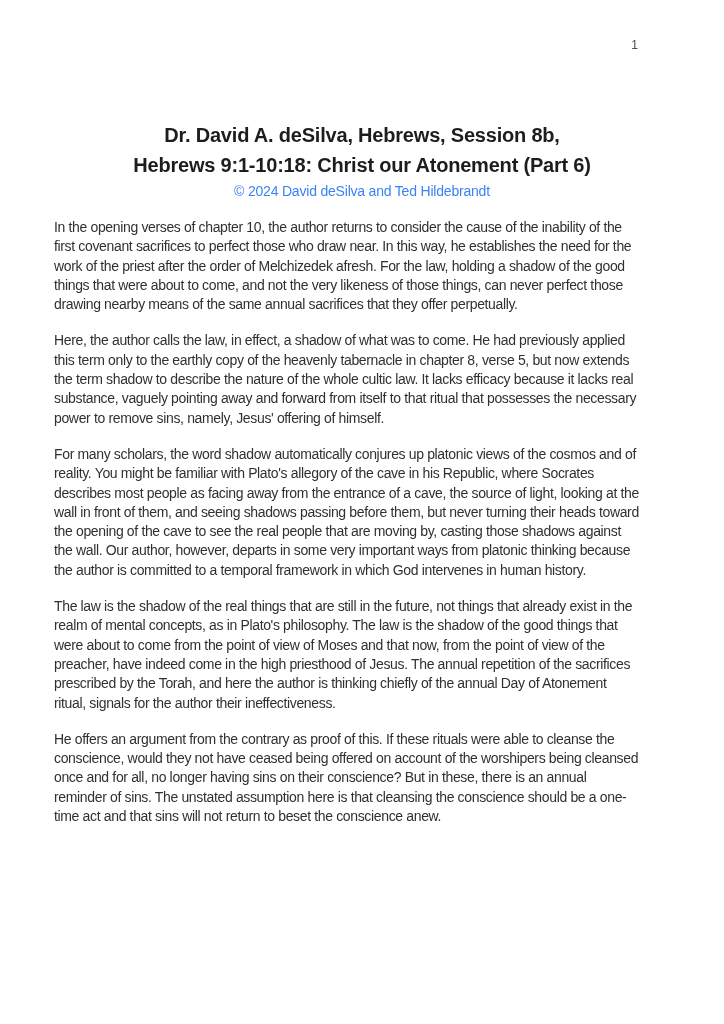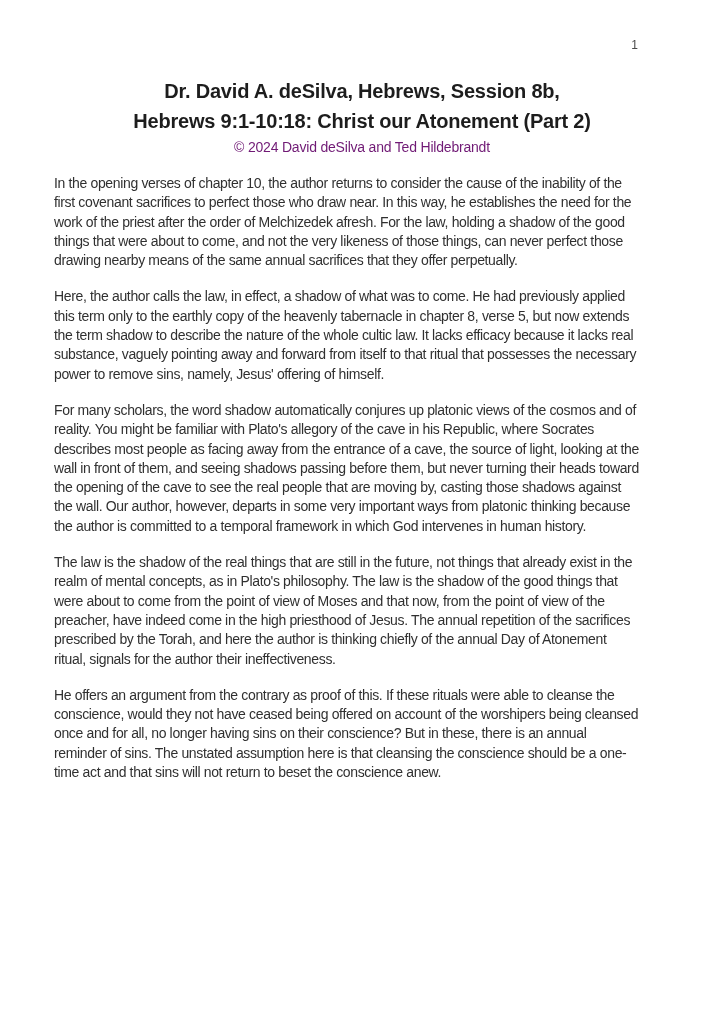--- a/index.html
+++ b/index.html
@@ -19,39 +19,39 @@
   }
   .page-number {
     position: absolute;
     top: 38px;
     right: 86px;
     font-size: 12px;
     line-height: 14px;
     color: #4a4a4a;
   }
   .doc-header {
-    padding-top: 76px;
+    padding-top: 120px;
     text-align: center;
   }
   .doc-title {
     margin: 0;
     font-size: 20px;
     line-height: 30px;
     font-weight: 700;
     color: #1d1d1d;
     letter-spacing: -0.2px;
   }
   .title-line {
     display: block;
   }
   .copyright {
     margin-top: 3px;
     font-size: 14px;
     letter-spacing: -0.2px;
-    color: #701a75;
+    color: #3b82f6;
   }
   .doc-body {
     margin: 19px 85px 0 54px;
     font-size: 14px;
     line-height: 19.3px;
     letter-spacing: -0.35px;
     text-align: left;
   }
   .doc-body p {
     margin: 0 0 17px 0;
@@ -60,21 +60,21 @@
 </head>
 <body>
 
 <div class="page">
 
   <div class="page-number">1</div>
 
   <header class="doc-header">
     <h1 class="doc-title">
       <span class="title-line">Dr. David A. deSilva, Hebrews, Session 8b,</span>
-      <span class="title-line">Hebrews 9:1-10:18: Christ our Atonement (Part 2)</span>
+      <span class="title-line">Hebrews 9:1-10:18: Christ our Atonement (Part 6)</span>
     </h1>
     <div class="copyright">© 2024 David deSilva and Ted Hildebrandt</div>
   </header>
 
   <main class="doc-body">
     <p>In the opening verses of chapter 10, the author returns to consider the cause of the inability of the first covenant sacrifices to perfect those who draw near. In this way, he establishes the need for the work of the priest after the order of Melchizedek afresh. For the law, holding a shadow of the good things that were about to come, and not the very likeness of those things, can never perfect those drawing nearby means of the same annual sacrifices that they offer perpetually.</p>
     <p>Here, the author calls the law, in effect, a shadow of what was to come. He had previously applied this term only to the earthly copy of the heavenly tabernacle in chapter 8, verse 5, but now extends the term shadow to describe the nature of the whole cultic law. It lacks efficacy because it lacks real substance, vaguely pointing away and forward from itself to that ritual that possesses the necessary power to remove sins, namely, Jesus' offering of himself.</p>
     <p>For many scholars, the word shadow automatically conjures up platonic views of the cosmos and of reality. You might be familiar with Plato's allegory of the cave in his Republic, where Socrates describes most people as facing away from the entrance of a cave, the source of light, looking at the wall in front of them, and seeing shadows passing before them, but never turning their heads toward the opening of the cave to see the real people that are moving by, casting those shadows against the wall. Our author, however, departs in some very important ways from platonic thinking because the author is committed to a temporal framework in which God intervenes in human history.</p>
     <p>The law is the shadow of the real things that are still in the future, not things that already exist in the realm of mental concepts, as in Plato's philosophy. The law is the shadow of the good things that were about to come from the point of view of Moses and that now, from the point of view of the preacher, have indeed come in the high priesthood of Jesus. The annual repetition of the sacrifices prescribed by the Torah, and here the author is thinking chiefly of the annual Day of Atonement ritual, signals for the author their ineffectiveness.</p>
     <p>He offers an argument from the contrary as proof of this. If these rituals were able to cleanse the conscience, would they not have ceased being offered on account of the worshipers being cleansed once and for all, no longer having sins on their conscience? But in these, there is an annual reminder of sins. The unstated assumption here is that cleansing the conscience should be a one-time act and that sins will not return to beset the conscience anew.</p>

